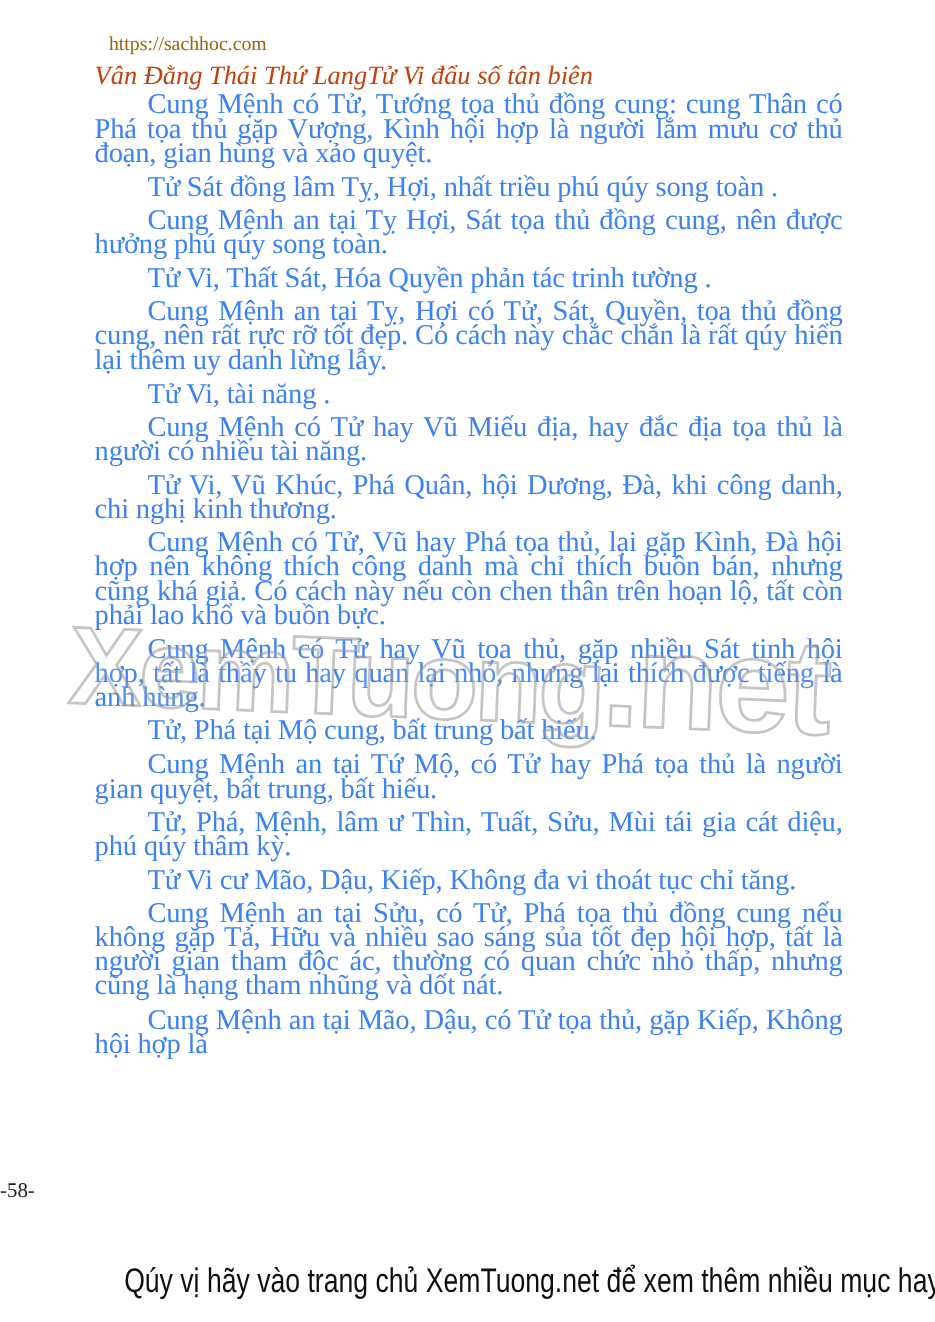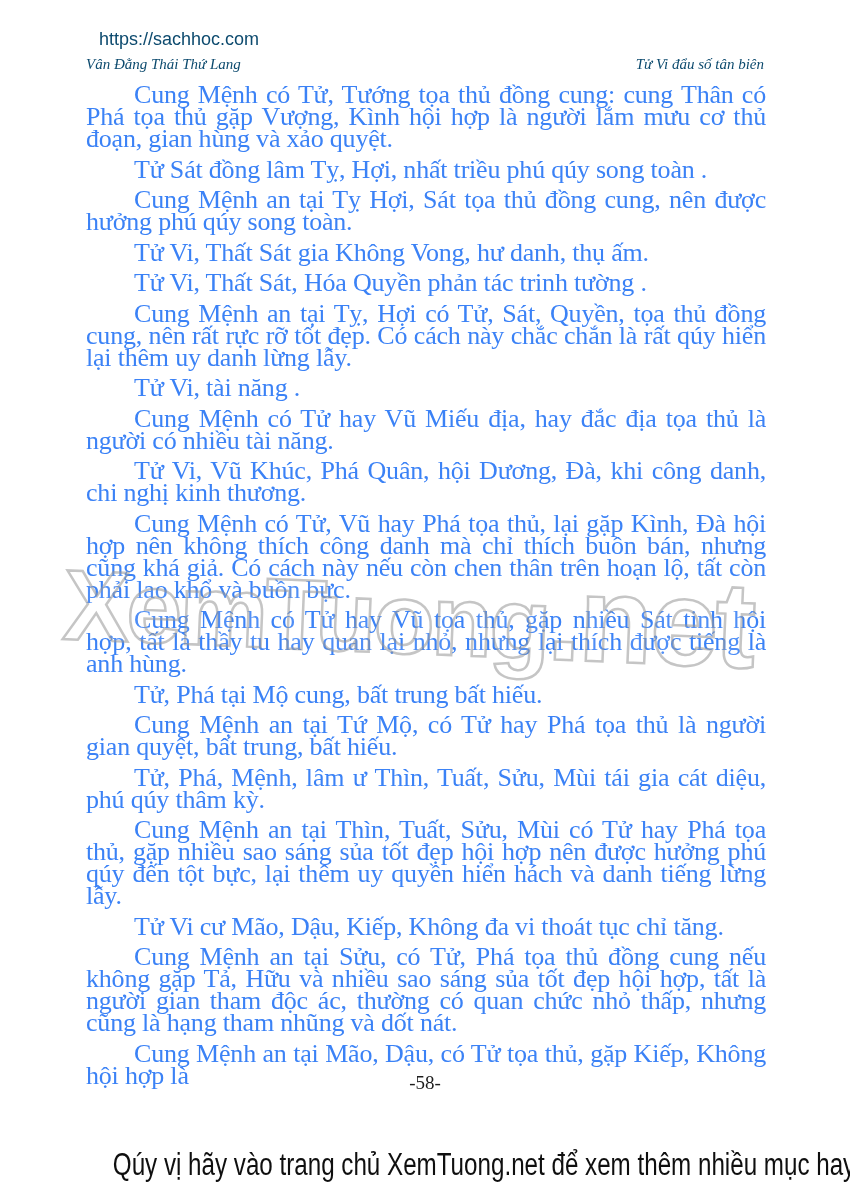--- a/index.html
+++ b/index.html
@@ -7,30 +7,30 @@
     width:850px; height:1202px;
     background:#ffffff;
     position:relative;
     overflow:hidden;
     font-family:"Liberation Serif", serif;
   }
   .page { position:absolute; inset:0; background:#ffffff; }
 
   .url {
     position:absolute; top:28px; left:99px;
-    font-family:Liberation Sans, sans-serif;
+    font-family:Liberation Serif, serif;
     font-size:18px; line-height:22px;
-    color:#0c4a6e;
+    color:#a16207;
     cursor:pointer;
   }
 
   .header-row {
     position:absolute; top:56px; left:86px; right:86px;
-    display:flex; justify-content:space-between;
-    font-style:italic; font-size:15px; color:#0c4a6e;
+    display:flex; 
+    font-style:italic; font-size:24px; color:#c2410c;
   }
 
   .body-text {
     position:absolute; top:84px; left:86px; width:680px;
     font-size:26px; line-height:22px;
     text-align:justify;
     color:#3b82f6;
     letter-spacing:-0.2px;
     z-index:2;
   }
@@ -48,21 +48,21 @@
     -webkit-text-stroke:2.5px rgba(150,150,150,0.55);
     z-index:3;
     pointer-events:none;
     line-height:1;
   }
   .wm-main  { font-size:100px; }
   .wm-suffix{ font-size:122px; }
 
   .page-number {
     position:absolute; top:1072px; left:0; right:0;
-    text-align:center;
+    text-align:left;
     font-size:19px; color:#1d1d1d;
     z-index:2;
   }
 
   .footer {
     position:absolute; top:1146px; left:0; width:850px;
     text-align:center;
     z-index:2;
   }
   .footer-inner {
@@ -84,32 +84,30 @@
 
   <div class="header-row">
     <span>Vân Đằng Thái Thứ Lang</span>
     <span>Tử Vi đẩu số tân biên</span>
   </div>
 
   <div class="body-text">
     <p>Cung Mệnh có Tử, Tướng tọa thủ đồng cung: cung Thân có Phá tọa thủ gặp Vượng, Kình hội hợp là người lắm mưu cơ thủ đoạn, gian hùng và xảo quyệt.</p>
     <p>Tử Sát đồng lâm Tỵ, Hợi, nhất triều phú qúy song toàn .</p>
     <p>Cung Mệnh an tại Tỵ Hợi, Sát tọa thủ đồng cung, nên được hưởng phú qúy song toàn.</p>
-    <p>Tử Vi, Thất Sát gia Không Vong, hư danh, thụ ấm.</p>
     <p>Tử Vi, Thất Sát, Hóa Quyền phản tác trinh tường .</p>
     <p>Cung Mệnh an tại Tỵ, Hợi có Tử, Sát, Quyền, tọa thủ đồng cung, nên rất rực rỡ tốt đẹp. Có cách này chắc chắn là rất qúy hiển lại thêm uy danh lừng lẫy.</p>
     <p>Tử Vi, tài năng .</p>
     <p>Cung Mệnh có Tử hay Vũ Miếu địa, hay đắc địa tọa thủ là người có nhiều tài năng.</p>
     <p>Tử Vi, Vũ Khúc, Phá Quân, hội Dương, Đà, khi công danh, chi nghị kinh thương.</p>
     <p>Cung Mệnh có Tử, Vũ hay Phá tọa thủ, lại gặp Kình, Đà hội hợp nên không thích công danh mà chỉ thích buôn bán, nhưng cũng khá giả. Có cách này nếu còn chen thân trên hoạn lộ, tất còn phải lao khổ và buồn bực.</p>
     <p>Cung Mệnh có Tử hay Vũ tọa thủ, gặp nhiều Sát tinh hội hợp, tất là thầy tu hay quan lại nhỏ, nhưng lại thích được tiếng là anh hùng.</p>
     <p>Tử, Phá tại Mộ cung, bất trung bất hiếu.</p>
     <p>Cung Mệnh an tại Tứ Mộ, có Tử hay Phá tọa thủ là người gian quyệt, bất trung, bất hiếu.</p>
     <p>Tử, Phá, Mệnh, lâm ư Thìn, Tuất, Sửu, Mùi tái gia cát diệu, phú qúy thâm kỳ.</p>
-    <p>Cung Mệnh an tại Thìn, Tuất, Sửu, Mùi có Tử hay Phá tọa thủ, gặp nhiều sao sáng sủa tốt đẹp hội hợp nên được hưởng phú qúy đến tột bực, lại thêm uy quyền hiển hách và danh tiếng lừng lẫy.</p>
     <p>Tử Vi cư Mão, Dậu, Kiếp, Không đa vi thoát tục chỉ tăng.</p>
     <p>Cung Mệnh an tại Sửu, có Tử, Phá tọa thủ đồng cung nếu không gặp Tả, Hữu và nhiều sao sáng sủa tốt đẹp hội hợp, tất là người gian tham độc ác, thường có quan chức nhỏ thấp, nhưng cũng là hạng tham nhũng và dốt nát.</p>
     <p>Cung Mệnh an tại Mão, Dậu, có Tử tọa thủ, gặp Kiếp, Không hội hợp là</p>
   </div>
 
   <div class="watermark">
     <span class="wm-main">XemTuong</span><span class="wm-suffix">.net</span>
   </div>
 
   <div class="page-number">-58-</div>

